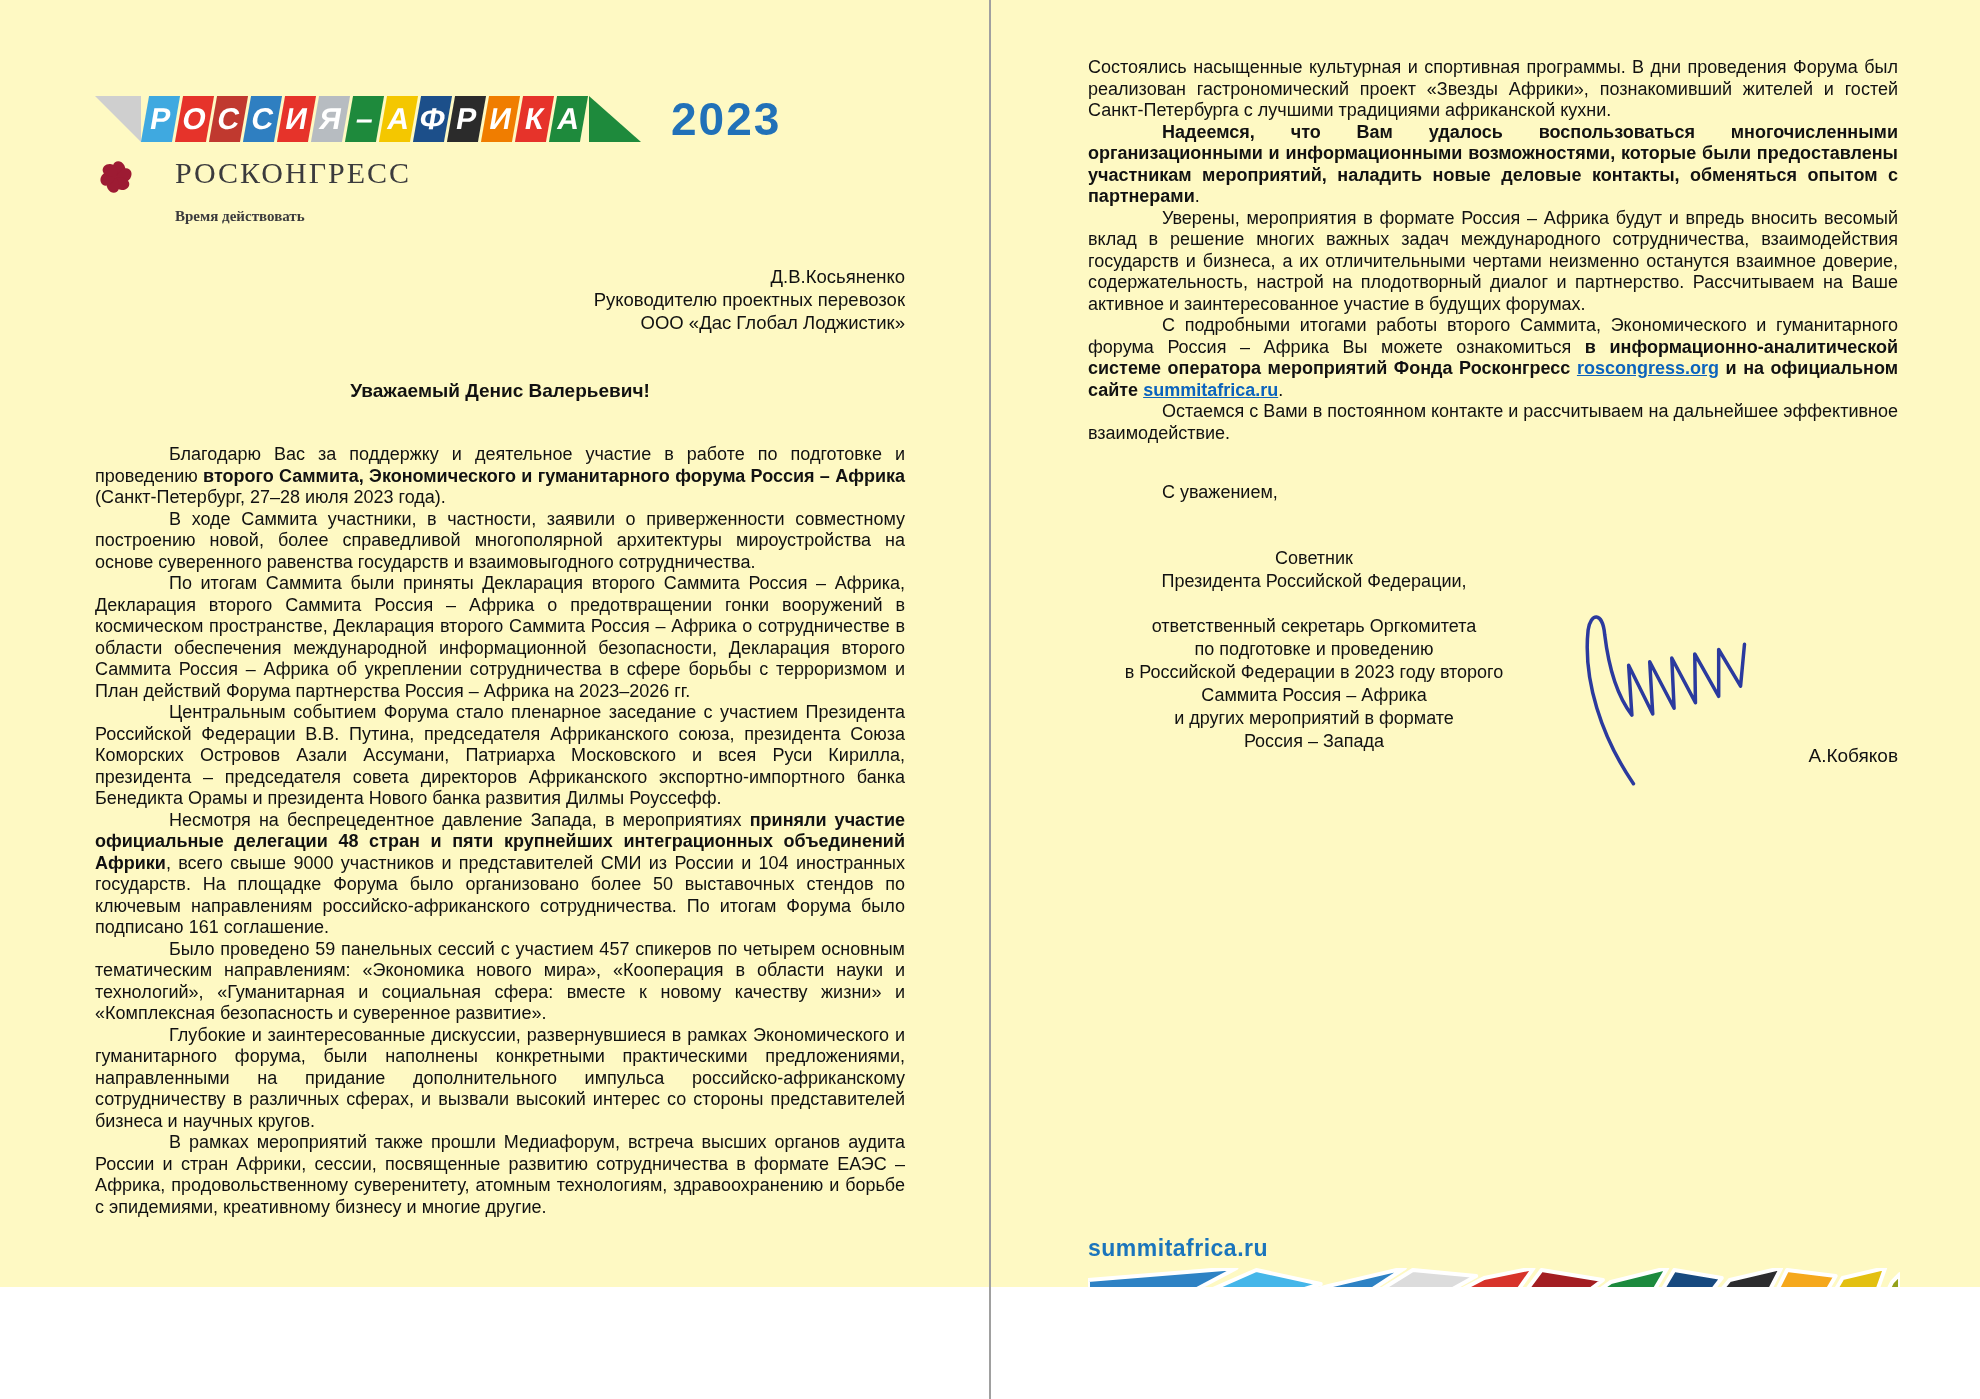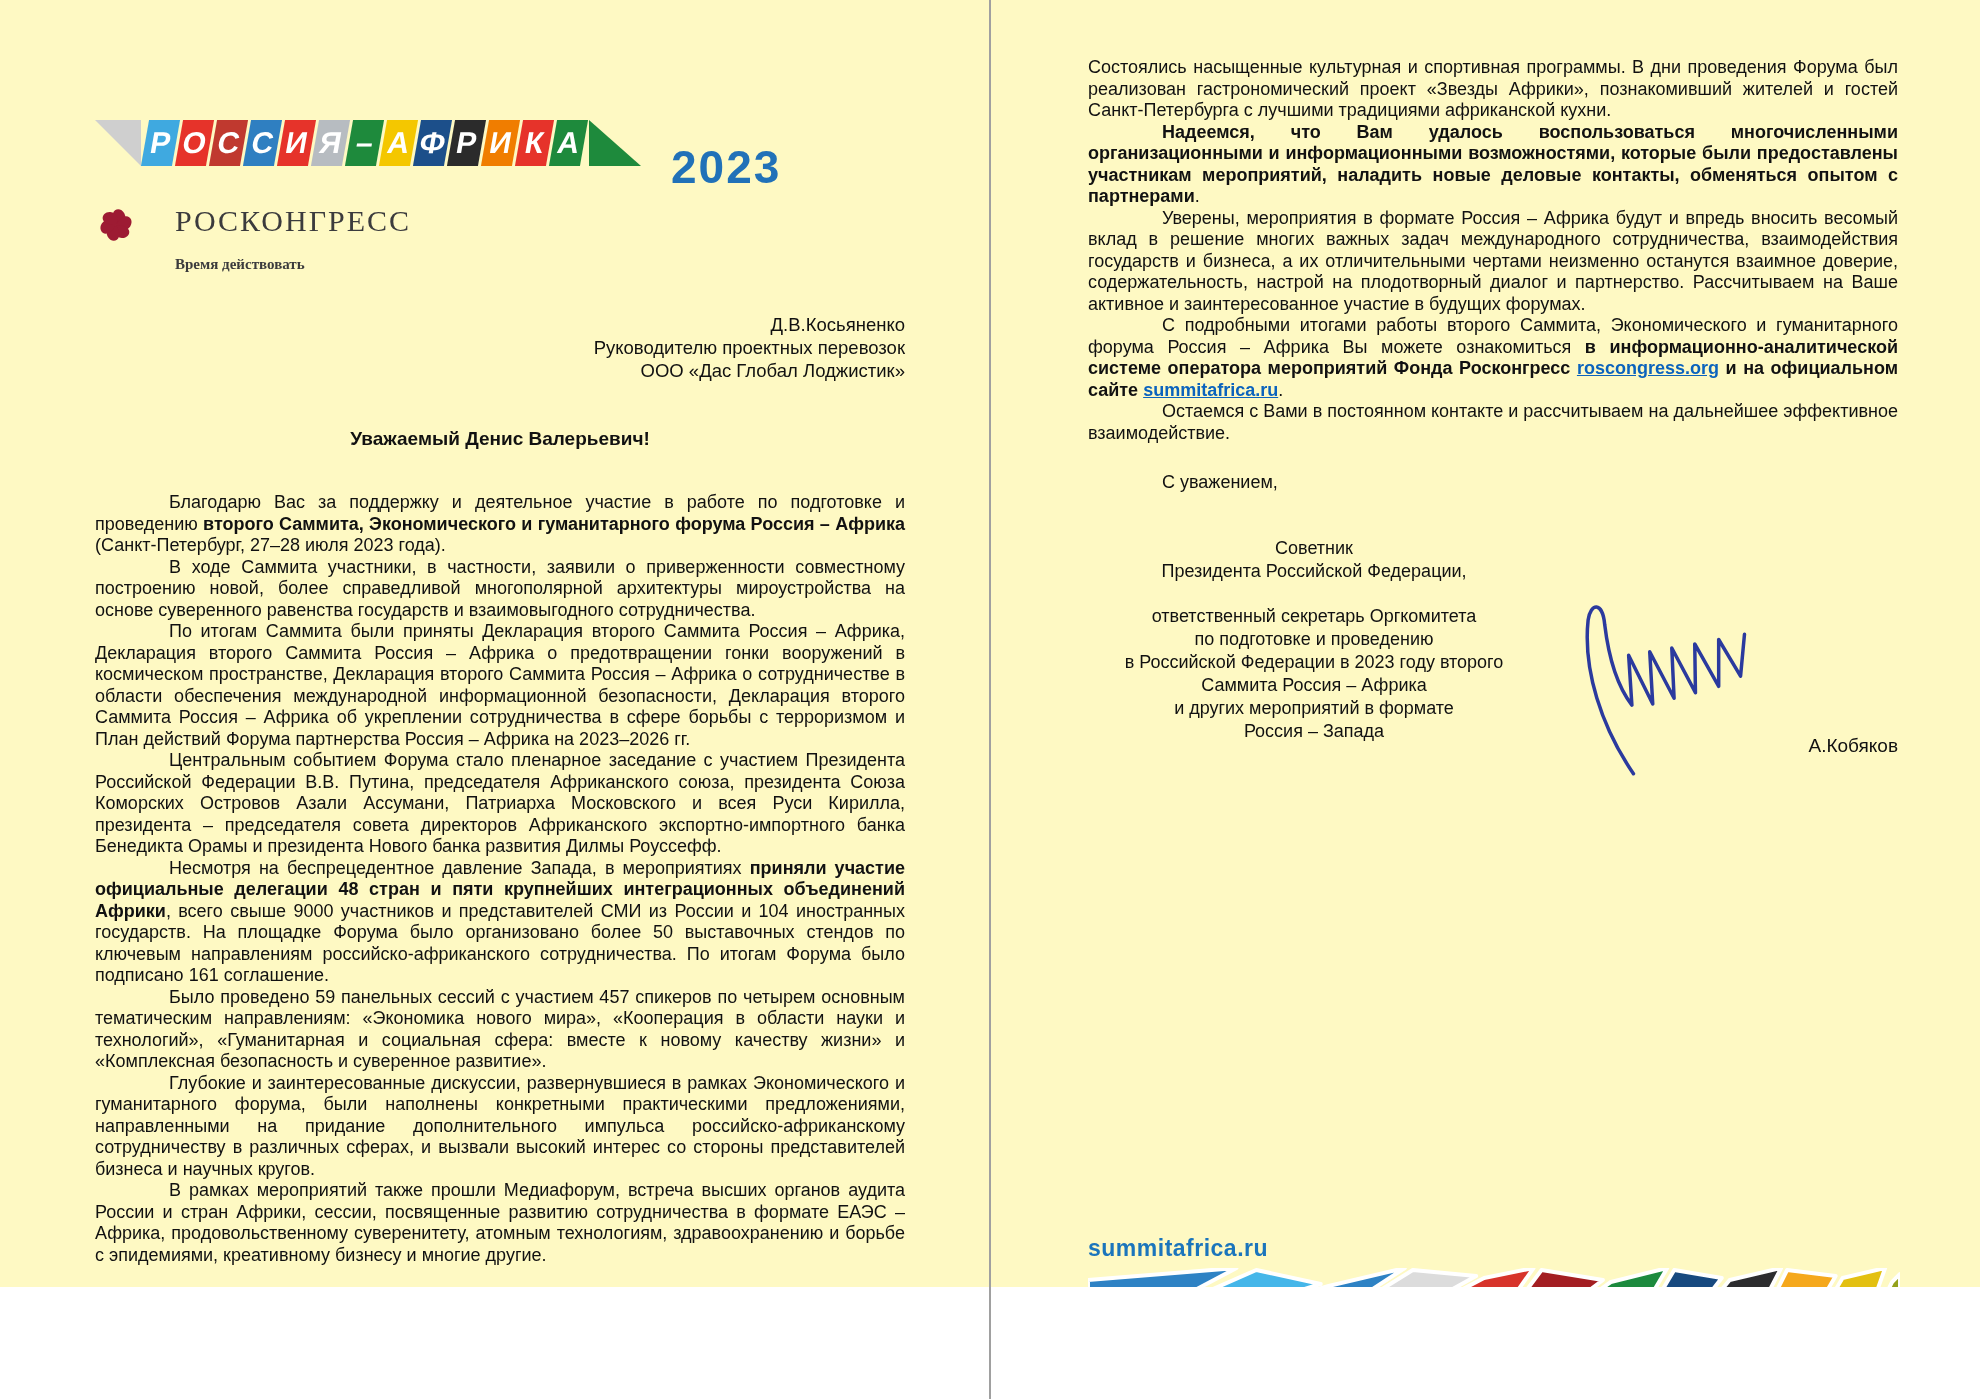--- a/index.html
+++ b/index.html
@@ -15,37 +15,37 @@
   
   .logo-row{margin-top:92px;display:flex;align-items:center;}
   .mosaic{display:flex;align-items:center;}
   .wedge-lead{width:46px;height:46px;background:#cfcfcf;
               clip-path:polygon(0 0,100% 0,100% 100%);margin-right:4px;}
   .tile{display:inline-block;width:31px;height:46px;line-height:46px;text-align:center;
         color:#fff;font-weight:bold;font-size:30px;transform:skewX(-10deg);
         margin-right:3px;font-family:"Liberation Sans",sans-serif;}
   .wedge-tail{width:52px;height:46px;background:#1e8a3c;
               clip-path:polygon(0 0,100% 100%,0 100%);margin-left:2px;}
-  .logo-year{font-size:46px;font-weight:bold;color:#2171b8;margin-left:30px;letter-spacing:2px;margin-top:48px;}
+  .logo-year{font-size:46px;font-weight:bold;color:#2171b8;margin-left:30px;letter-spacing:2px;}
 
   .ros-row{margin-top:10px;display:flex;align-items:flex-start;gap:28px;}
   .ros-text{margin-left:10px;}
   .ros-word{font-family:"Liberation Serif", serif;font-size:30px;color:#3b3b3d;letter-spacing:2px;}
   .ros-tag{font-family:"Liberation Serif", serif;font-size:15px;font-weight:600;color:#3b3b3d;margin-top:18px;}
 
   
   .addressee{margin-top:40px;text-align:right;font-size:18.5px;line-height:23px;}
   .salutation{margin-top:46px;text-align:center;font-weight:bold;font-size:19px;}
   .paras{margin-top:42px;}
   .para{margin:0;text-align:justify;font-size:18px;line-height:21.5px;}
   .para.indent{text-indent:74px;}
   .b{font-weight:bold;}
   .link{color:#0b63bd;text-decoration:underline;cursor:pointer;}
 
-  .closing{margin-top:28px;font-size:18px;text-indent:74px;}
+  .closing{margin-top:38px;font-size:18px;text-indent:74px;}
 
   .sig-area{position:relative;margin-top:44px;height:230px;}
   .sig-titles{width:452px;text-align:center;font-size:18px;line-height:23px;}
   .sig-gap{height:22px;}
   .signer{position:absolute;right:0;bottom:10px;font-size:19px;}
   .sig-svg{position:absolute;left:468px;top:8px;overflow:visible;}
 
   .footer{position:absolute;left:97px;right:80px;bottom:32px;}
   .site{font-size:23px;font-weight:bold;color:#1b75bc;letter-spacing:0.5px;margin-bottom:6px;}
   .strip{display:block;width:100%;height:42px;}

